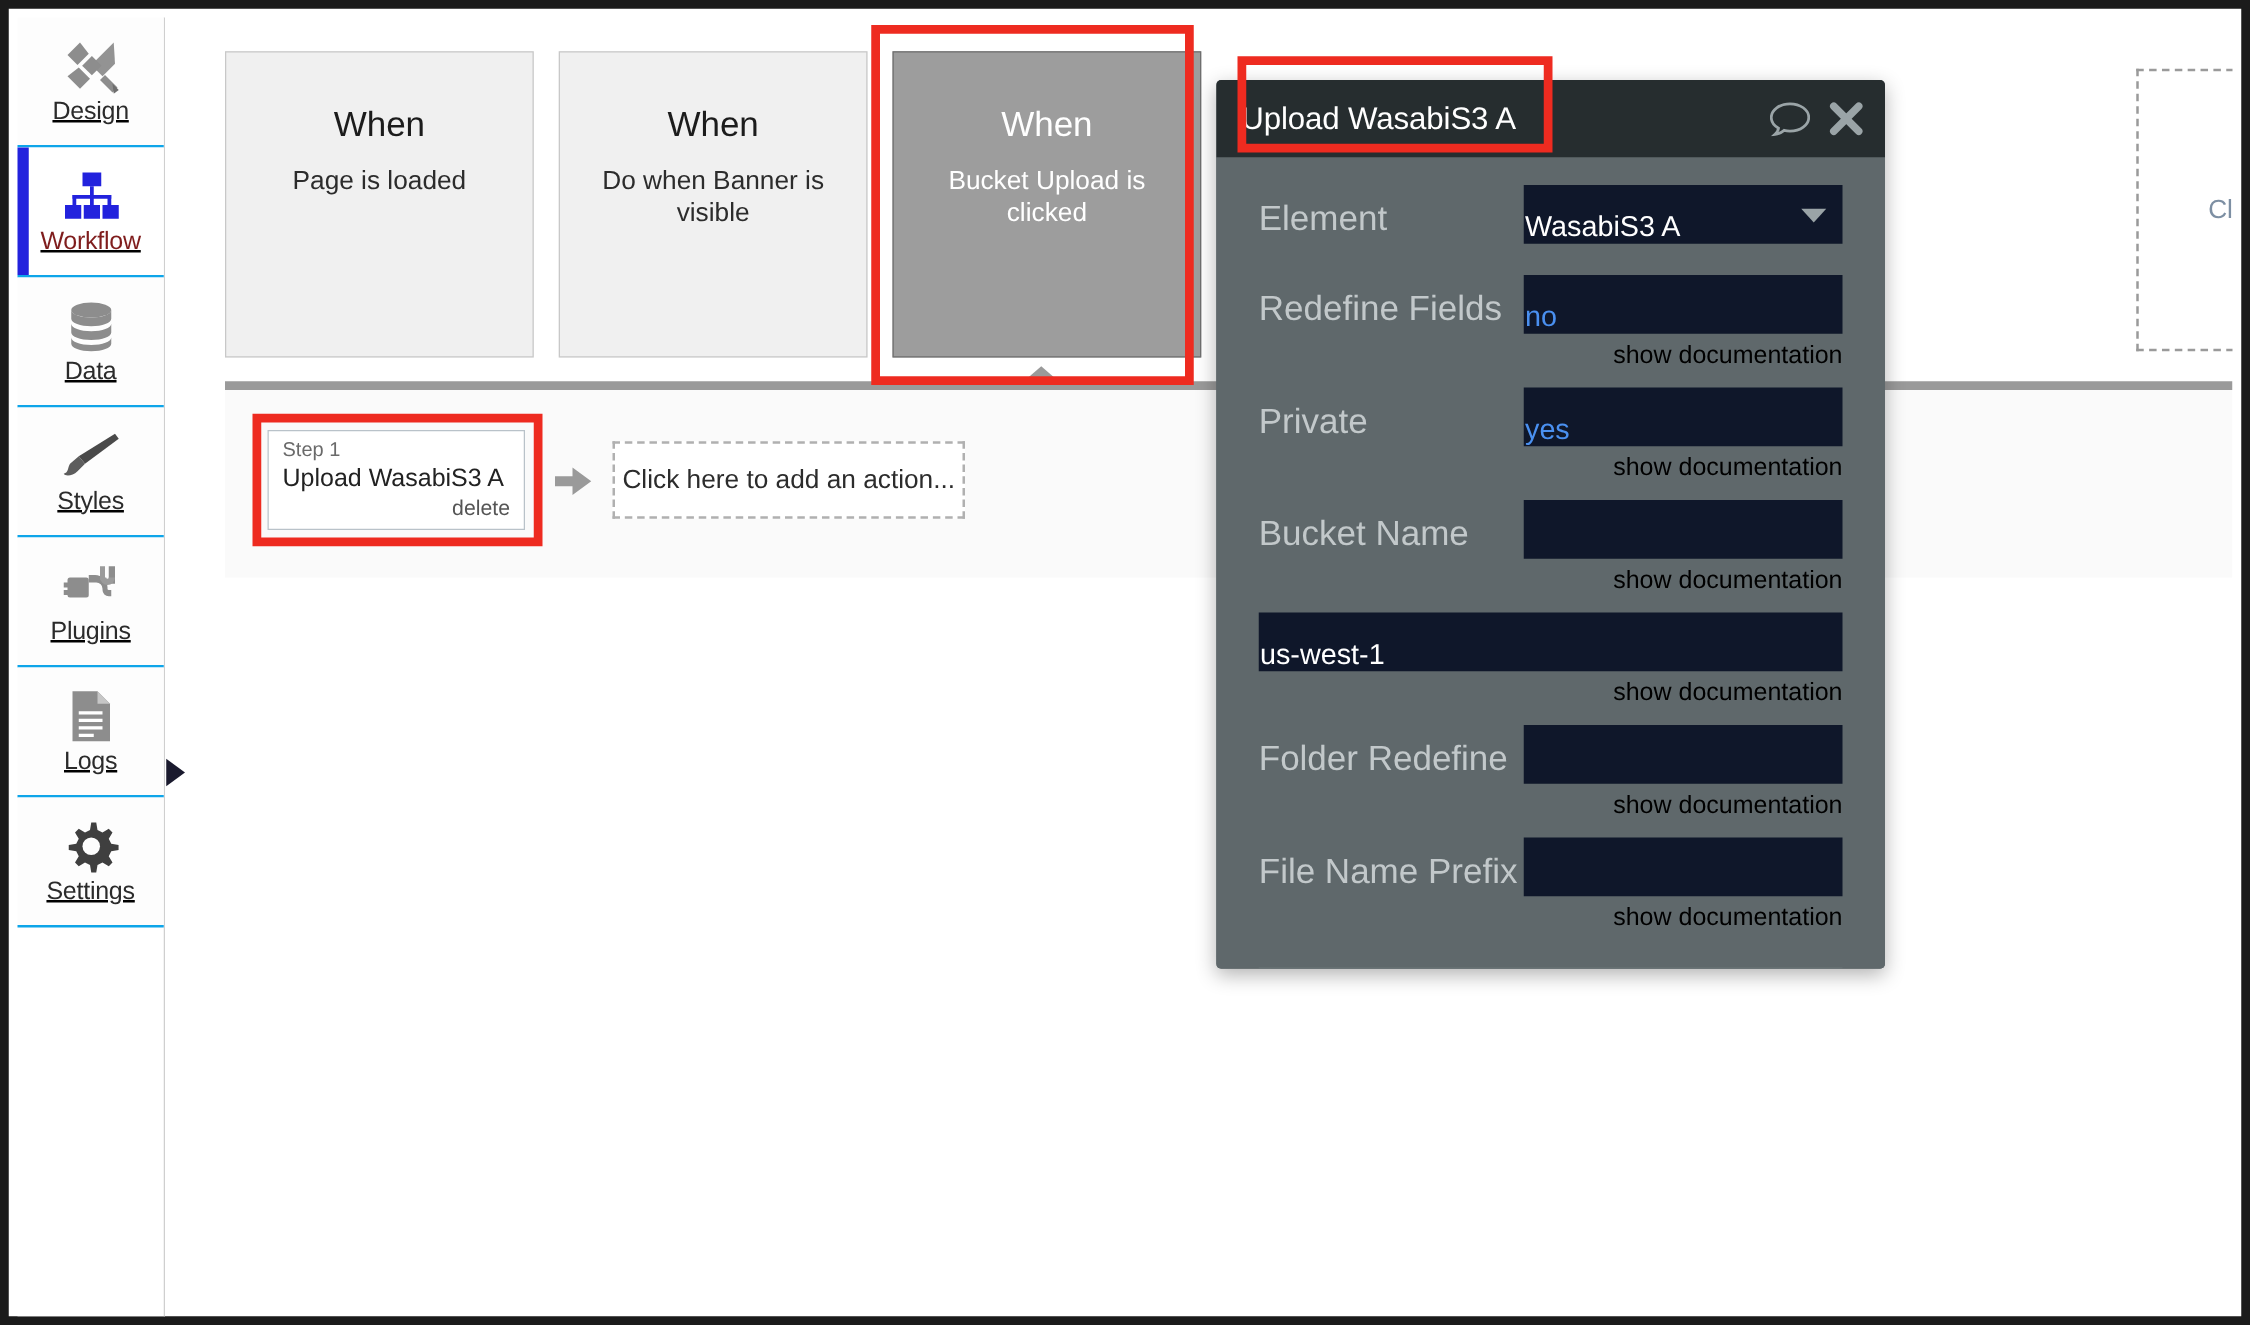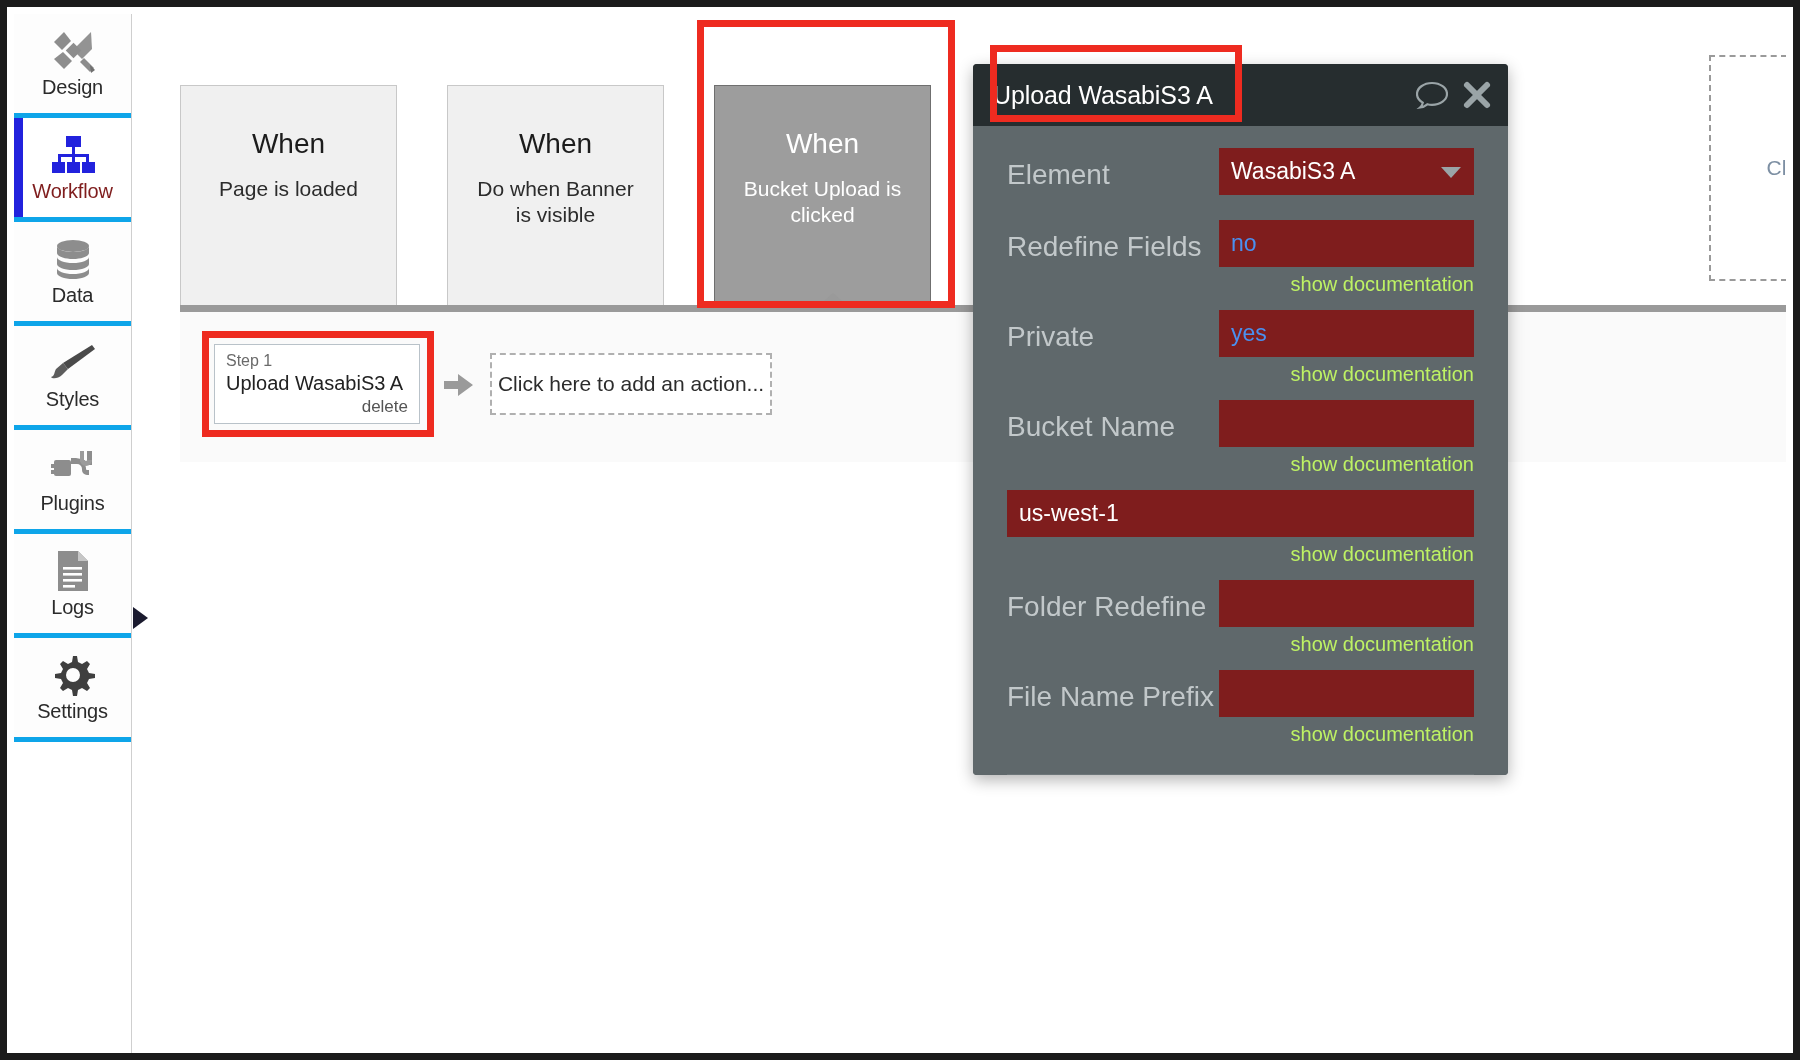--- a/index.html
+++ b/index.html
@@ -30,28 +30,29 @@
     width: 118px;
     height: 1046px;
     background: #ffffff;
     border-right: 1px solid #cfcfcf;
     box-sizing: border-box;
     z-index: 5;
   }
   .side-item {
     position: relative;
     height: 104px;
-    border-bottom: 5px solid #0ea5e9;
+    border-bottom: 2px solid #0ea5e9;
     display: flex;
     flex-direction: column;
     align-items: center;
     justify-content: center;
     cursor: pointer;
     background: #fdfdfd;
     box-sizing: border-box;
+    text-decoration: underline;
   }
   .side-item .ico {
     height: 46px;
     display: flex;
     align-items: center;
     justify-content: center;
     margin-bottom: 2px;
   }
   .side-item .lbl {
     font-size: 20px;
@@ -97,29 +98,28 @@
     position: absolute;
     left: 0; top: 0;
     width: 100%;
     height: 330px;
     background: #ffffff;
   }
 
   .event-card {
     position: absolute;
     top: 27px;
-    width: 217px;
+    width: 247px;
     height: 245px;
     background: #f0f0f0;
     border: 1px solid #c8c8c8;
     box-sizing: border-box;
     cursor: pointer;
     padding-top: 42px;
     text-align: center;
-    margin-top: 44px;
   }
   .event-card .ev-when {
     font-size: 28px;
     color: #1c1c1c;
     margin-bottom: 16px;
   }
   .event-card .ev-desc {
     font-size: 21px;
     color: #2c2c2c;
     line-height: 1.23;
@@ -323,45 +323,45 @@
     width: 212px;
     flex: none;
     font-size: 28px;
     color: #c2c8ca;
     padding-top: 10px;
     line-height: 1.2;
   }
   .field-ctrl { flex: 1; }
   .field-input {
     height: 47px;
-    background: #7f1d1d;
-    display: flex;
-    align-items: center;
-    padding: 0 12px;
+    background: #0f172a;
+    display: flex;
+    align-items: flex-end;
+    padding: 0 1px;
     box-sizing: border-box;
     font-size: 23px;
     color: #ffffff;
     cursor: text;
     position: relative;
   }
   .field-input.select { cursor: pointer; }
   .field-input .val-blue { color: #4a90f0; }
   .caret-down {
     position: absolute;
     right: 13px;
     top: 19px;
     width: 0; height: 0;
     border-left: 10px solid transparent;
     border-right: 10px solid transparent;
     border-top: 11px solid #9aa4a7;
   }
   .doc-link {
     text-align: right;
     font-size: 20px;
-    color: #bef264;
+    color: #000000;
     margin-top: 6px;
     margin-bottom: 14px;
     cursor: pointer;
   }
   .no-doc { height: 25px; }
 
   #modal-sep {
     height: 1px;
     background: #6d7679;
     margin: 14px 0 0 0;

